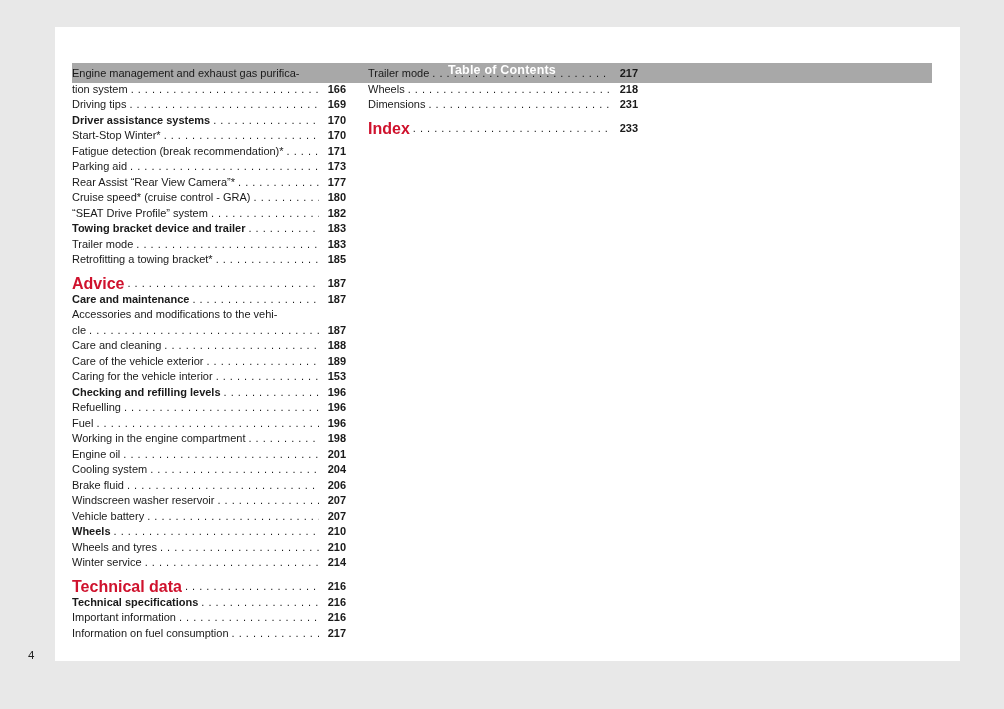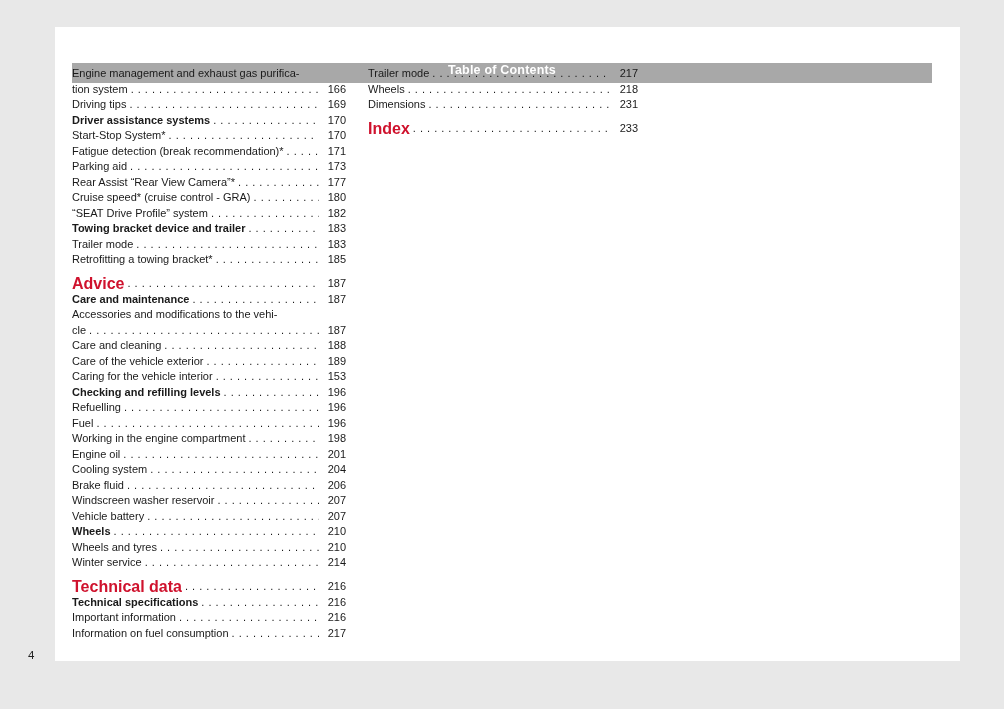--- a/index.html
+++ b/index.html
@@ -69,21 +69,21 @@
   }
   .toc-row .dots::after {
     content: ". . . . . . . . . . . . . . . . . . . . . . . . . . . . . . . . . . . . . . . . . . . . . . . . . . . . . . . . . . . . . . . . . . . . . . . . . . . .";
     letter-spacing: 0.5px;
   }
   .toc-row.no-leader .dots::after { content: ""; }
   .toc-row .pg {
     flex: 0 0 auto;
     min-width: 24px;
     text-align: right;
-    font-weight: normal;
+    font-weight: bold;
   }
   .folio {
     position: absolute;
     left: 28px; top: 649px;
     font-size: 11.5px;
     color: #222222;
   }
 </style>
 </head>
 <body>
@@ -107,21 +107,21 @@
     <span class="lbl">Driving tips</span>
     <span class="dots"></span>
     <span class="pg">169</span>
   </div>
       <div class="toc-row bold">
     <span class="lbl">Driver assistance systems</span>
     <span class="dots"></span>
     <span class="pg">170</span>
   </div>
       <div class="toc-row">
-    <span class="lbl">Start-Stop System*</span>
+    <span class="lbl">Start-Stop Winter*</span>
     <span class="dots"></span>
     <span class="pg">170</span>
   </div>
       <div class="toc-row">
     <span class="lbl">Fatigue detection (break recommendation)*</span>
     <span class="dots"></span>
     <span class="pg">171</span>
   </div>
       <div class="toc-row">
     <span class="lbl">Parking aid</span>

